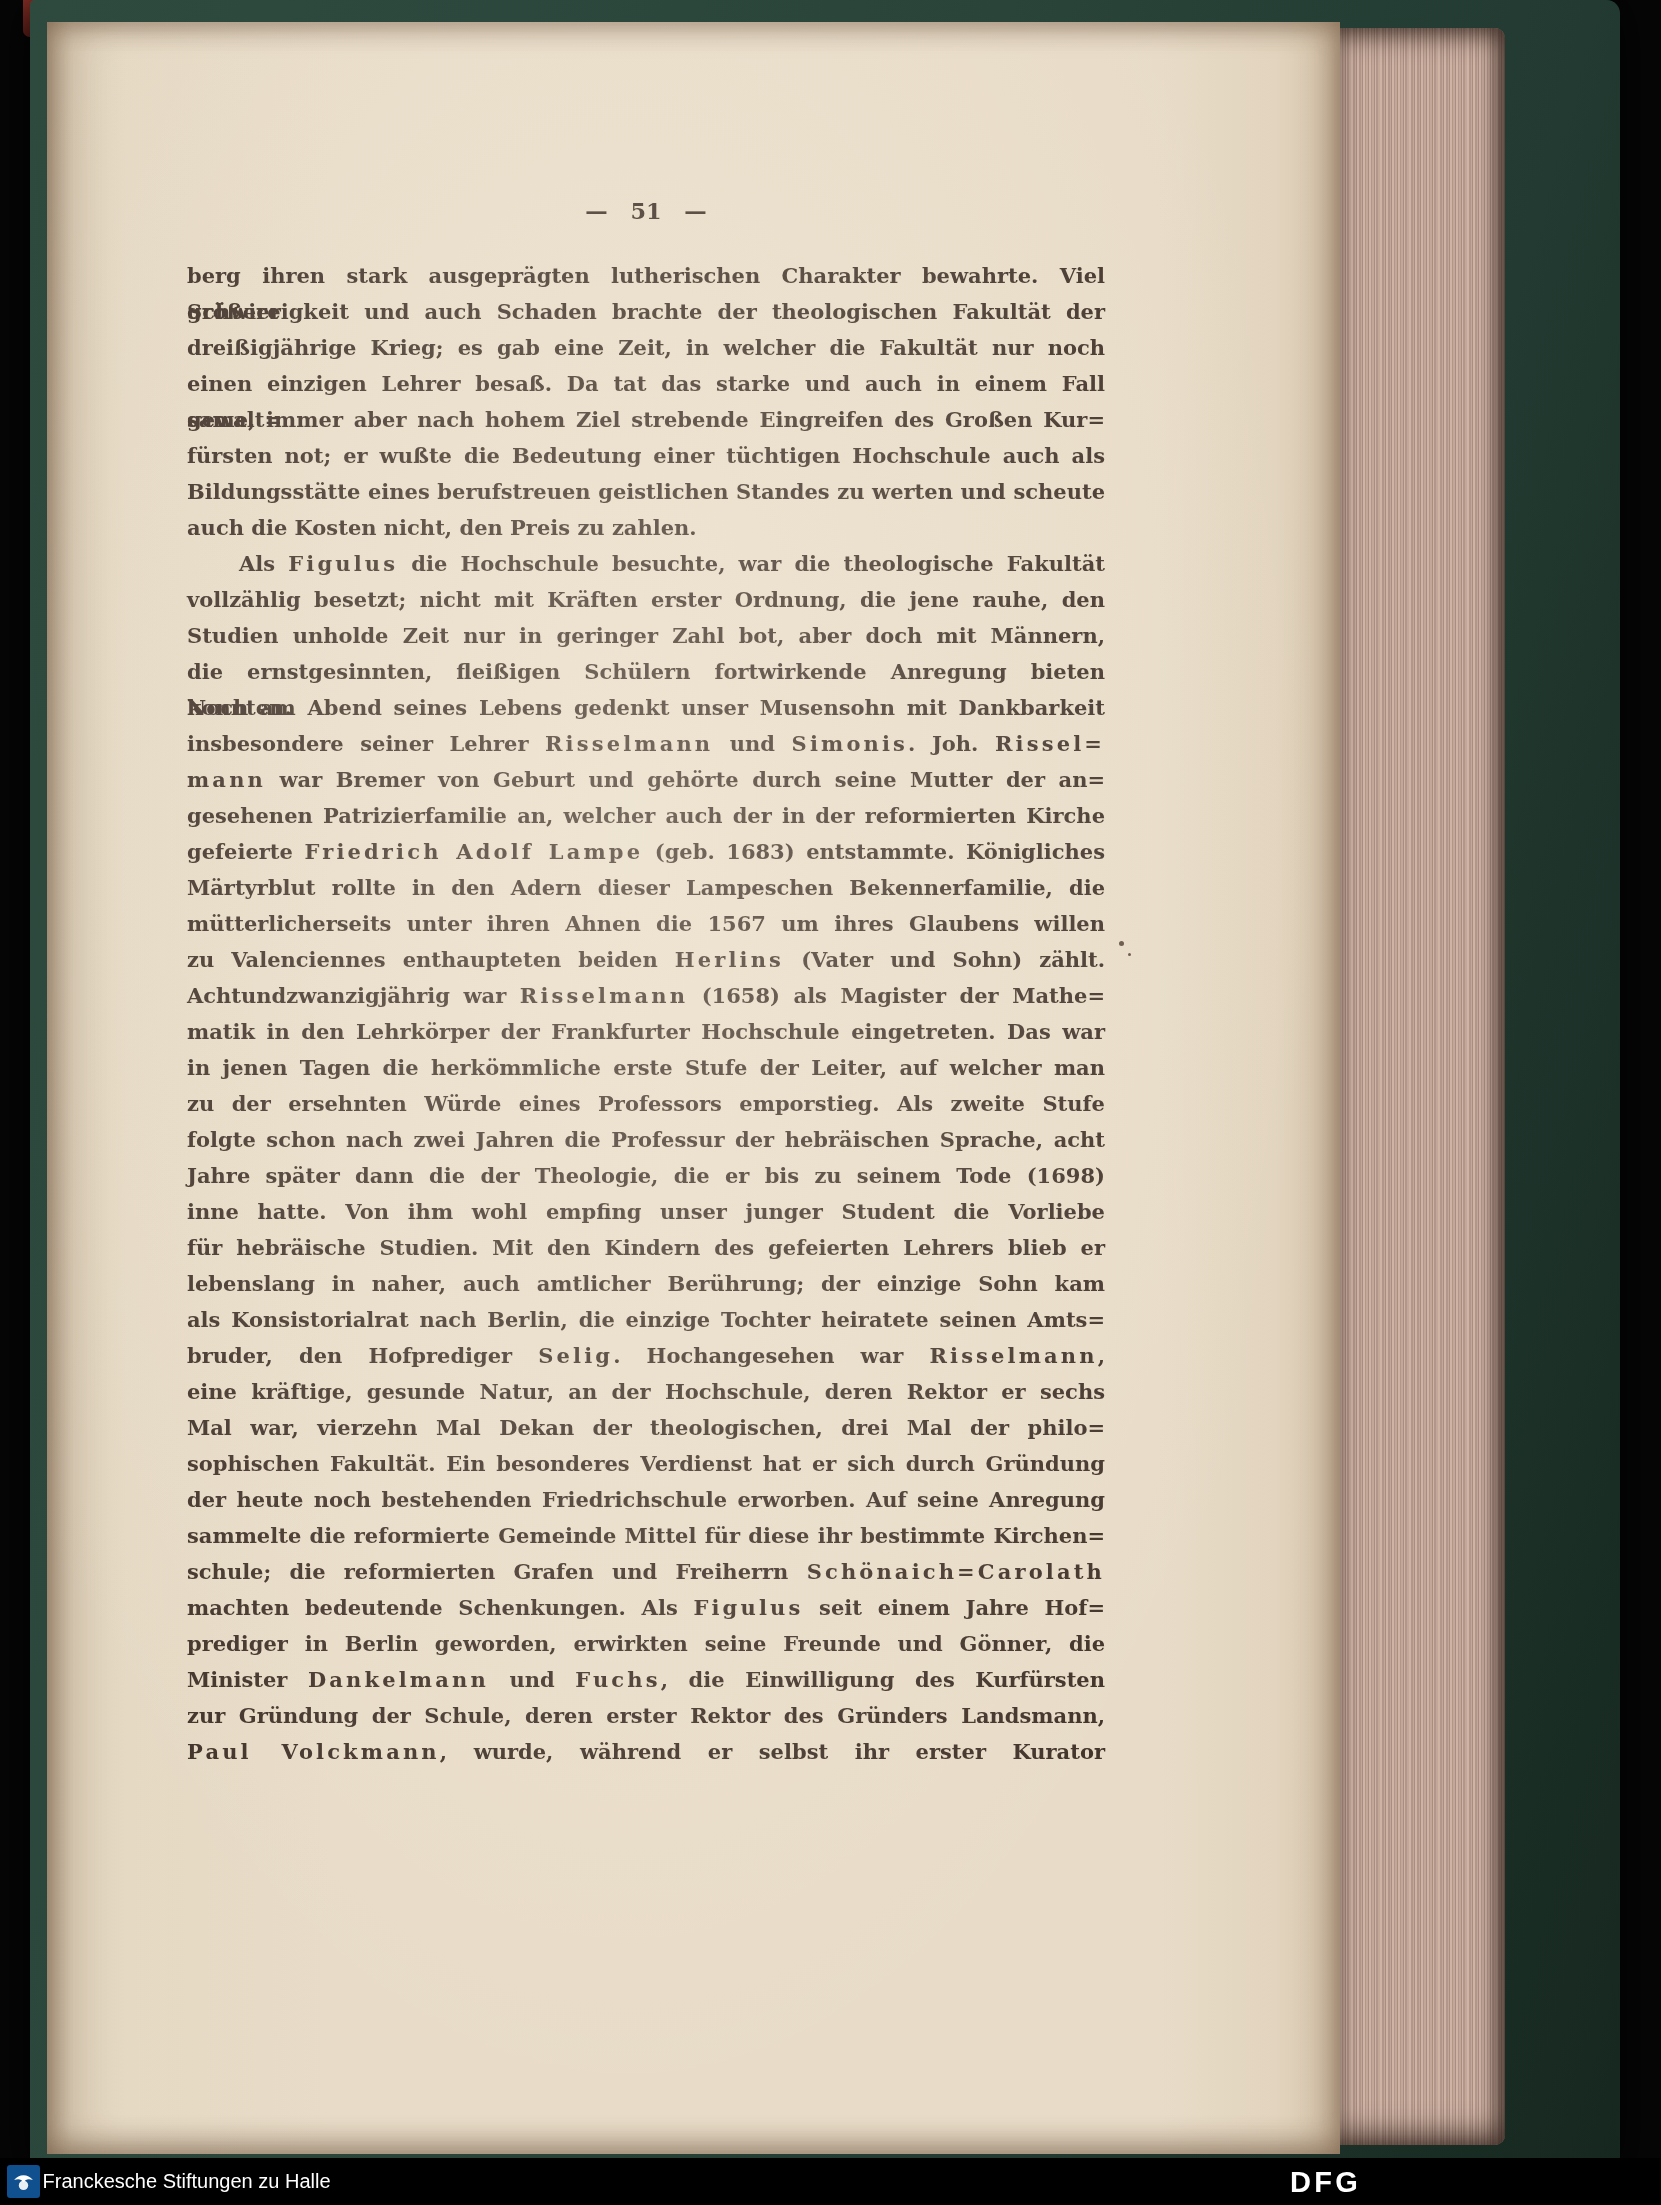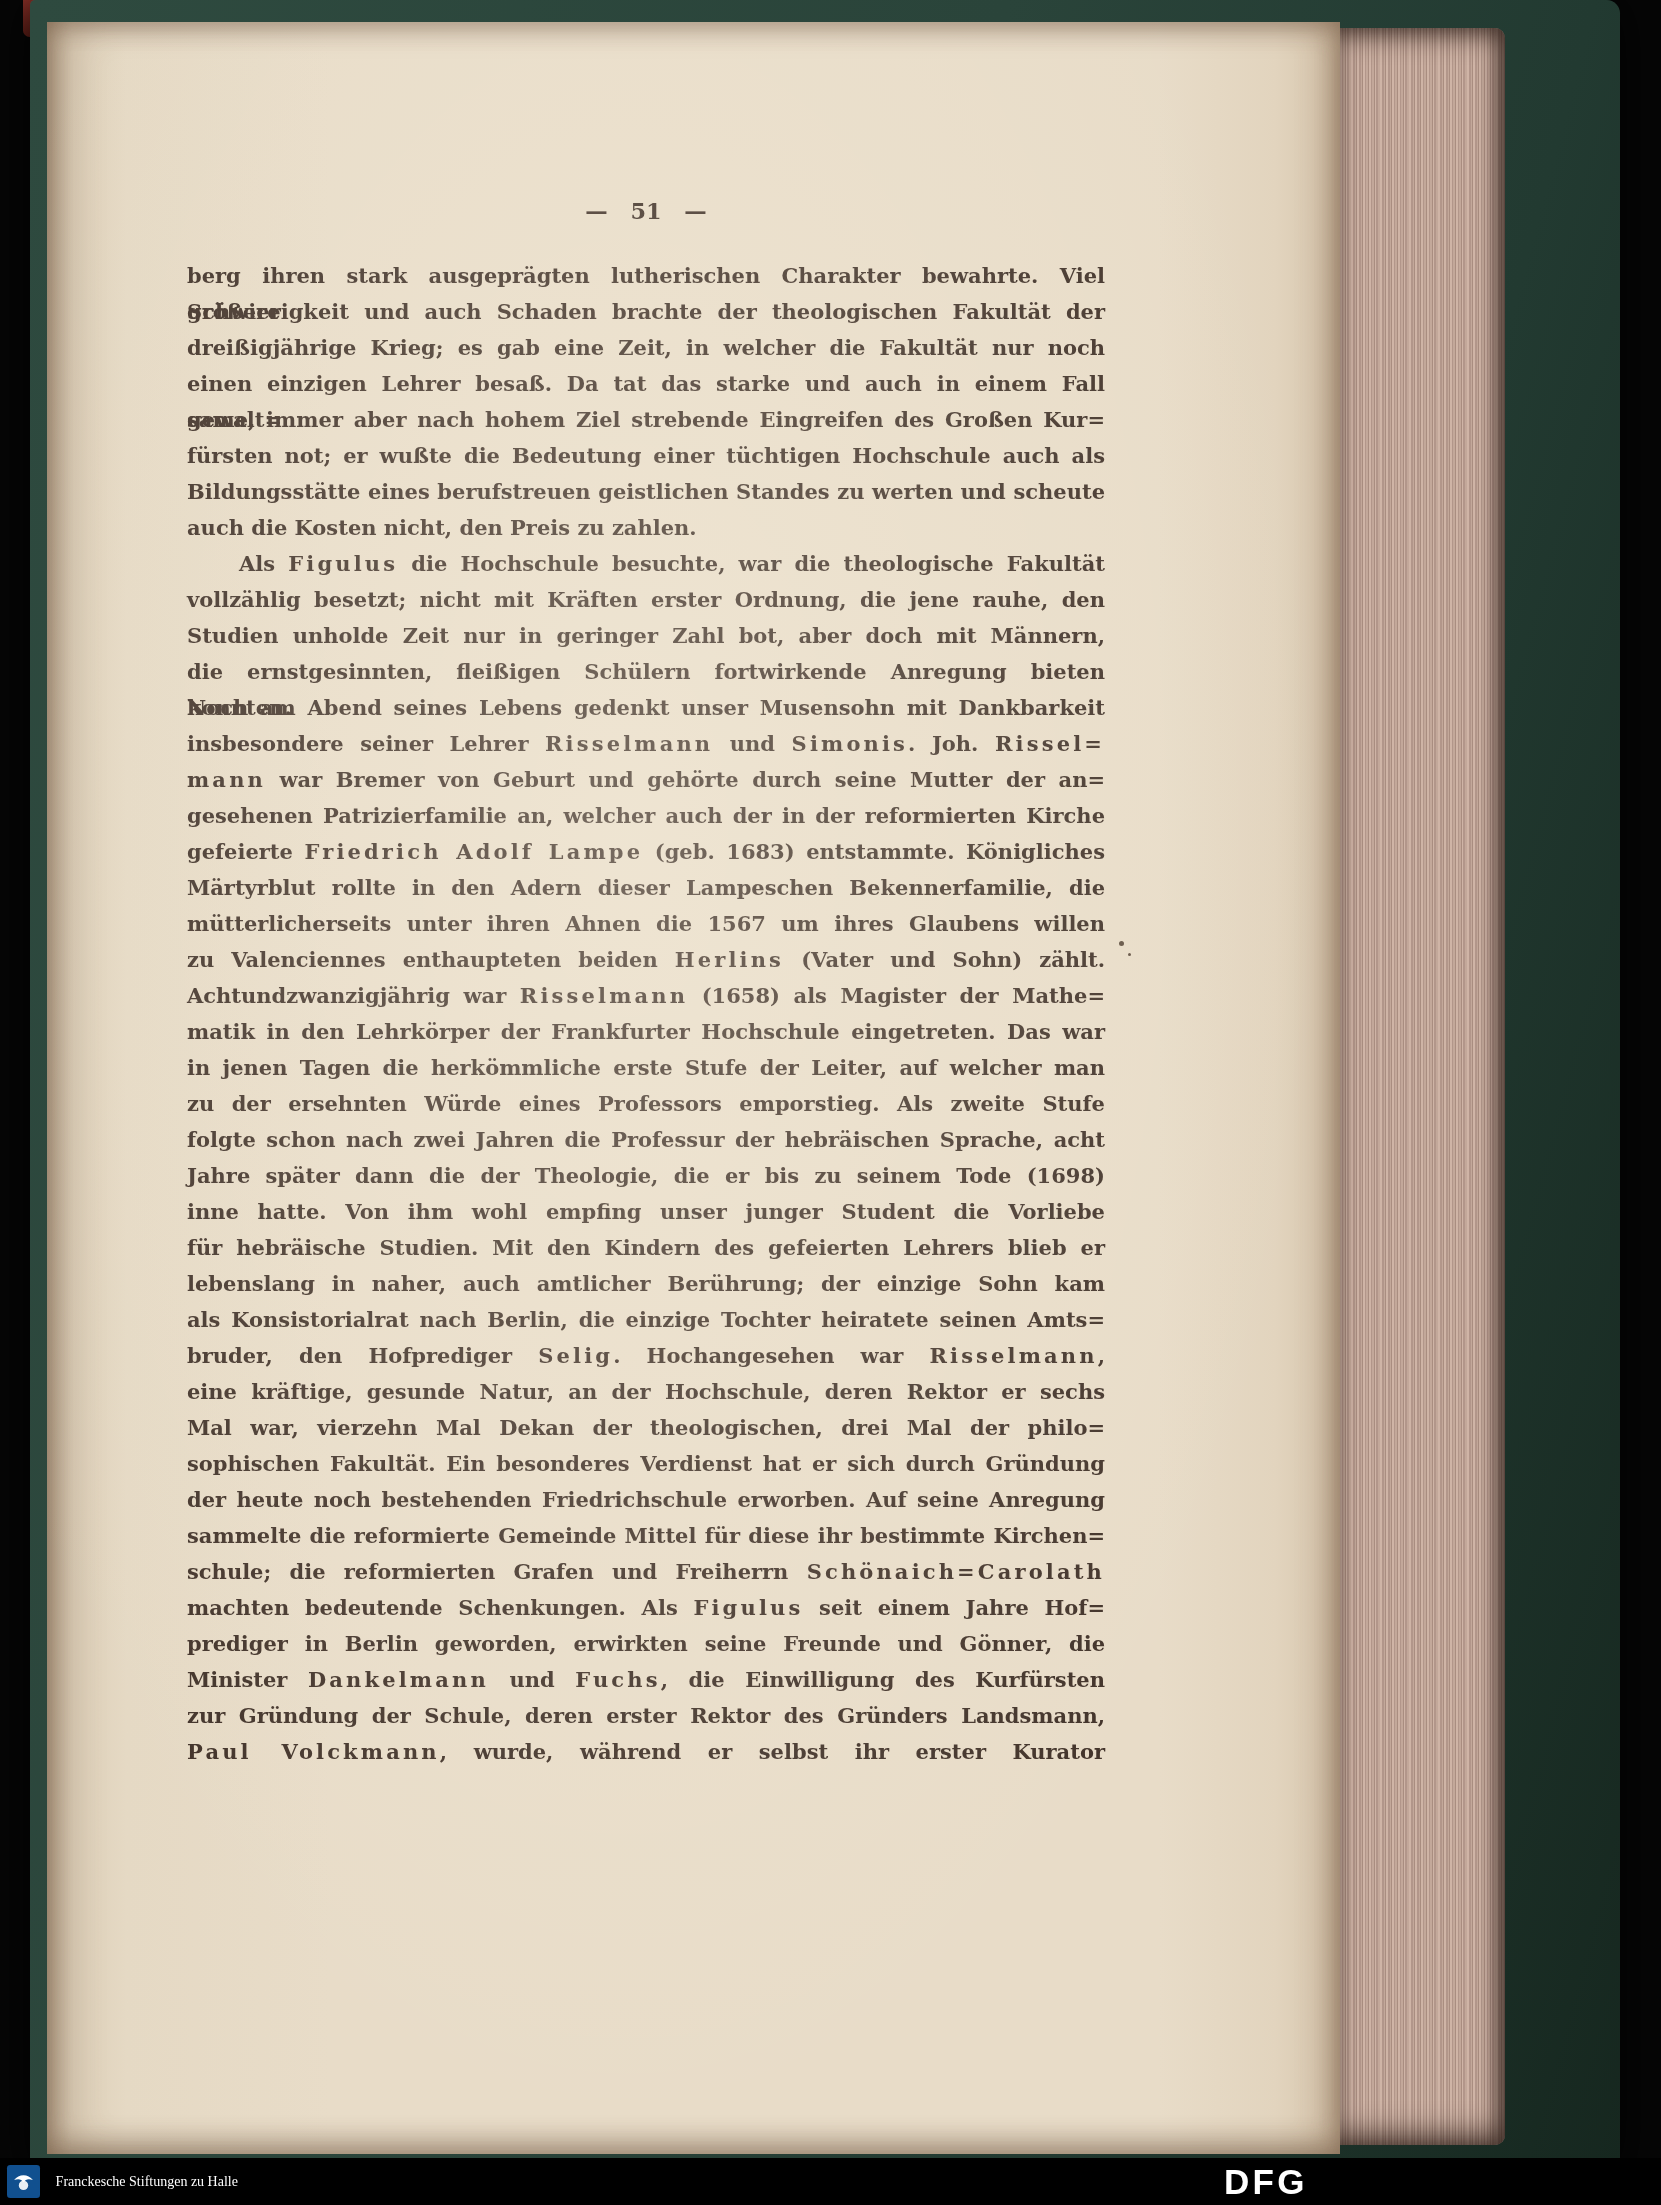--- a/index.html
+++ b/index.html
@@ -90,26 +90,26 @@
     font-family: "Liberation Sans", sans-serif;
   }
   .f-logo {
     width: 33px; height: 33px; margin-left: 6.6px; flex: 0 0 auto;
     background: var(--c-logo_blue, #11508f);
     border-radius: 3.3px;
     display: flex; align-items: center; justify-content: center;
   }
   .f-text {
     color: var(--c-footer_text, #fff);
-    font-size: 14px; margin-left: 16px; white-space: nowrap; font-family: Liberation Serif, serif;
+    font-size: 20px; margin-left: 3px; white-space: nowrap;
   }
   .f-dfg {
-    position: absolute; left: 1224px; top: 50%; transform: translateY(-50%);
+    position: absolute; left: 1290px; top: 50%; transform: translateY(-50%);
     color: var(--c-footer_text, #fff);
-    font-size: 35px; font-weight: bold; letter-spacing: 3.3px;
+    font-size: 29px; font-weight: bold; letter-spacing: 3.3px;
   }
 </style>
 </head>
 <body>
 
 <div class="stage">
   <div class="headband"></div>
   <div class="cover"></div>
   <div class="fore-edge"></div>
 

